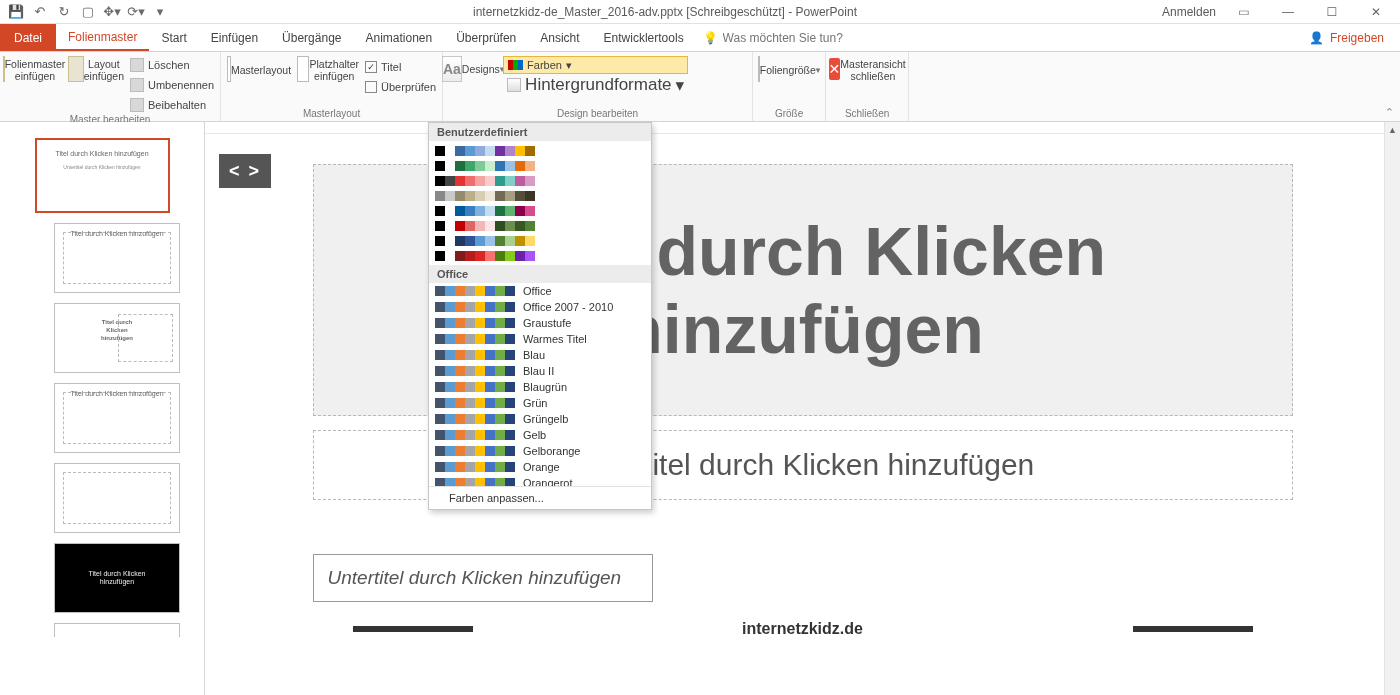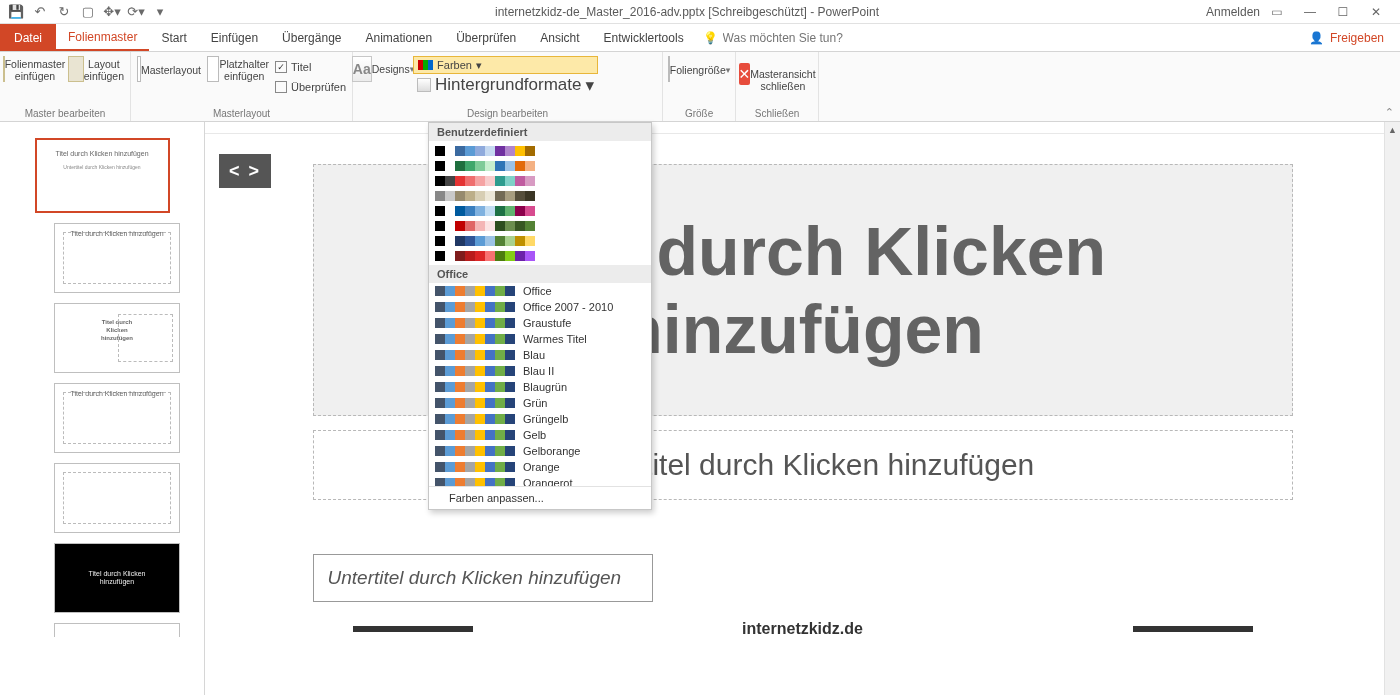--- a/index.html
+++ b/index.html
@@ -3,21 +3,21 @@
 <meta charset="utf-8">
 <style>
 * { box-sizing: border-box; margin: 0; padding: 0; font-family: "Segoe UI", Tahoma, sans-serif; }
 body { width: 1400px; height: 695px; background: #fff; overflow: hidden; font-size: 12px; color: #444; }
 
 
 .titlebar { height: 24px; display: flex; align-items: center; background: #fff; border-bottom: 1px solid #e1e1e1; }
 .qat { display: flex; align-items: center; gap: 4px; padding: 0 6px; }
 .qat-btn { width: 20px; height: 18px; display: flex; align-items: center; justify-content: center; color: #6a6a6a; cursor: pointer; font-size: 13px; }
 .title-text { flex: 1; text-align: center; color: #5a5a5a; font-size: 12px; }
-.title-right { display: flex; align-items: center; gap: 1px; padding: 0 8px; }
+.title-right { display: flex; align-items: center; gap: 12px; padding: 0 8px; }
 .title-link { color: #5a5a5a; font-size: 12px; cursor: pointer; }
 .winctl { width: 32px; height: 20px; display: flex; align-items: center; justify-content: center; color: #666; cursor: pointer; font-size: 12px; }
 
 
 .tabbar { height: 28px; display: flex; align-items: stretch; border-bottom: 1px solid #d4d4d4; }
 .file-tab { background: #d24726; color: #fff; padding: 0 14px; display: flex; align-items: center; cursor: pointer; font-size: 12px; }
 .tab { padding: 0 12px; display: flex; align-items: center; color: #444; cursor: pointer; font-size: 12px; }
 .tab.active { color: #d24726; border-bottom: 2px solid #d24726; }
 .tell-me { display: flex; align-items: center; margin-left: 8px; color: #888; gap: 4px; }
 .tell-me input { border: none; outline: none; font-size: 12px; color: #888; width: 180px; }
@@ -133,20 +133,34 @@
       <div class="bigbtn">
         <div class="bigbtn-icon"></div>
         <div class="bigbtn-label" style="white-space:pre-line">Folienmaster
 einfügen</div>
       </div>
       <div class="bigbtn">
         <div class="bigbtn-icon"></div>
         <div class="bigbtn-label" style="white-space:pre-line">Layout
 einfügen</div>
       </div>
+      <div class="smallstack">
+        <div class="smallrow">
+            <span class="smicon"></span>
+            <span>Löschen</span>
+          </div>
+        <div class="smallrow">
+            <span class="smicon"></span>
+            <span>Umbenennen</span>
+          </div>
+        <div class="smallrow">
+            <span class="smicon"></span>
+            <span>Beibehalten</span>
+          </div>
+      </div>
     </div>
     <div class="rgroup-label">Master bearbeiten</div>
   </div>
 
   <div class="rgroup">
     <div class="rgroup-body">
       <div class="bigbtn" style="width:64px">
         <div class="bigbtn-icon" style="background:#fff;border-color:#bbb"></div>
         <div class="bigbtn-label">Masterlayout</div>
       </div>
@@ -204,21 +218,21 @@
         <div style="font-size:9px;color:#777">▾</div>
       </div>
     </div>
     <div class="rgroup-label">Größe</div>
   </div>
 
   <div class="rgroup">
     <div class="rgroup-body">
       <div class="bigbtn" style="width:70px">
         <div class="close-icon-box">✕</div>
-        <div class="bigbtn-label" style="white-space:pre-line;margin-top:12px">Masteransicht
+        <div class="bigbtn-label" style="white-space:pre-line;margin-top:2px">Masteransicht
 schließen</div>
       </div>
     </div>
     <div class="rgroup-label">Schließen</div>
   </div>
 
   <div class="ribbon-collapse">⌃</div>
 </div>
 
 <div class="main">

